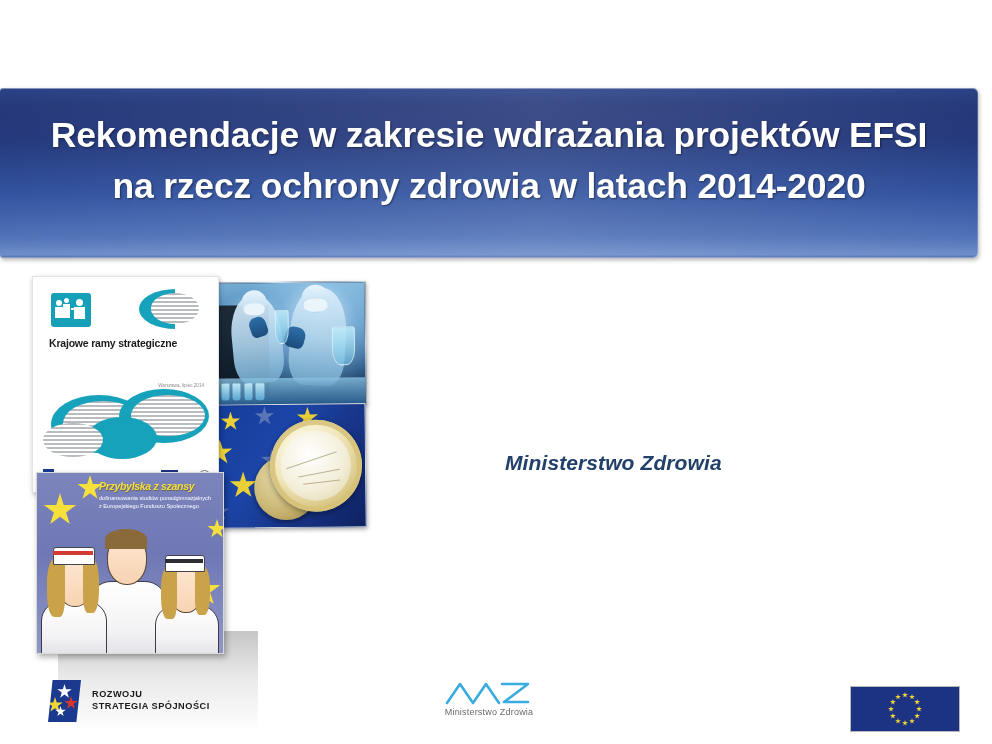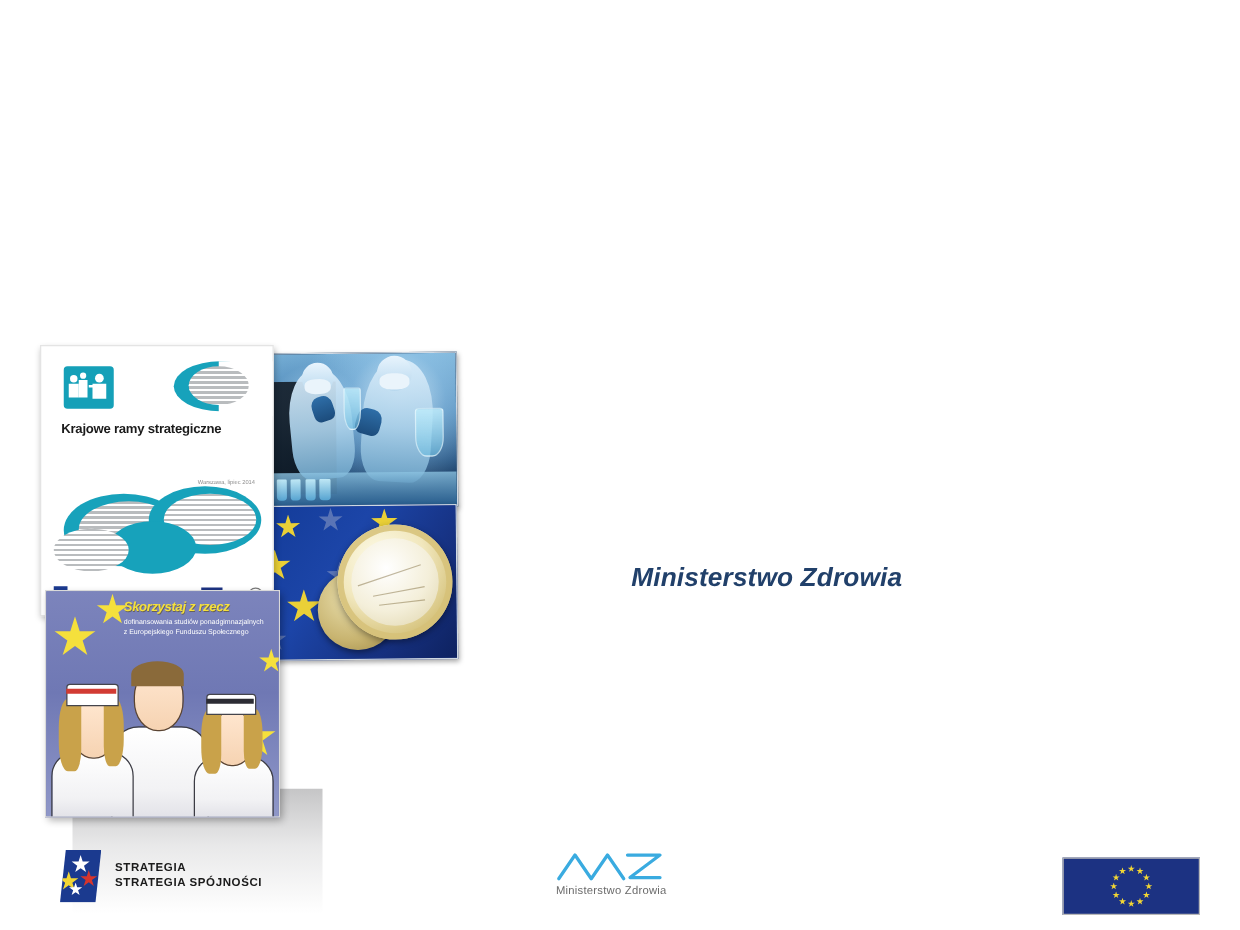--- a/index.html
+++ b/index.html
@@ -386,20 +386,24 @@
   .eu-flag-star {
     position:absolute; width: 6px; height: 6px; background:#f2d634;
     clip-path: polygon(50% 0%, 61% 35%, 98% 35%, 68% 57%, 79% 91%, 50% 70%, 21% 91%, 32% 57%, 2% 35%, 39% 35%);
   }
 </style>
 </head>
 <body>
 
 <div id="slide">
 
+  <div id="title-banner">
+    <div id="title-text">Rekomendacje w zakresie wdrażania projektów EFSI
+na rzecz ochrony zdrowia w latach 2014-2020</div>
+  </div>
 
   <div id="collage">
 
     <div id="collage-reflection"></div>
 
     <div id="photo-lab">
       <div class="lab-bg"></div>
       <div class="lab-dark"></div>
       <div class="lab-fig f1"></div>
       <div class="lab-fig f2"></div>
@@ -475,21 +479,21 @@
     </div>
 
     <div id="doc-skorzystaj">
       <div class="sk-bg"></div>
 
       <div class="sk-star" style="left:6px;  top:20px; width:34px; height:34px;"></div>
       <div class="sk-star" style="left:40px; top:2px;  width:26px; height:26px;"></div>
       <div class="sk-star" style="left:150px;top:100px;width:34px; height:34px;"></div>
       <div class="sk-star" style="left:170px;top:46px; width:20px; height:20px;"></div>
 
-      <div class="sk-title">Skorzystaj z rzecz</div>
+      <div class="sk-title">Przybylska z szansy</div>
       <div class="sk-sub" style="white-space:pre-line;">dofinansowania studiów ponadgimnazjalnych
 z Europejskiego Funduszu Społecznego</div>
 
       <div class="sk-coat" style="left:52px; top:108px; width:76px; height:72px; border-radius:22px 22px 0 0;"></div>
       <div class="sk-face" style="left:70px; top:62px; width:38px; height:48px;"></div>
       <div class="sk-hair" style="left:68px; top:56px; width:42px; height:20px; border-radius:50% 50% 0 0; background:#8a6a3a;"></div>
 
       <div class="sk-coat" style="left:4px; top:128px; width:64px; height:52px; border-radius:20px 20px 0 0;"></div>
       <div class="sk-face" style="left:20px; top:88px; width:34px; height:44px;"></div>
       <div class="sk-hair" style="left:10px; top:86px; width:18px; height:58px; border-radius:40% 10% 30% 40%;"></div>
@@ -512,21 +516,21 @@
   </div>
 
   <div id="logo-nss">
     <div class="nss-mark">
       <div class="nss-star" style="left:9px;  top:4px;  width:15px; height:15px; background:#ffffff;"></div>
       <div class="nss-star" style="left:-1px; top:17px; width:16px; height:16px; background:#f2d634;"></div>
       <div class="nss-star" style="left:16px; top:16px; width:14px; height:14px; background:#d7352c;"></div>
       <div class="nss-star" style="left:7px;  top:26px; width:11px; height:11px; background:#ffffff;"></div>
     </div>
     <div class="nss-text">
-      <div>STRATEGIA</div>
+      <div>ROZWOJU</div>
       <div>STRATEGIA SPÓJNOŚCI</div>
     </div>
   </div>
 
   <div id="logo-mz">
     <svg class="mz-mark" width="90" height="26" viewBox="0 0 90 26">
       <path d="M3 23 L16 4 L29 23 L42 4 L55 23" fill="none" stroke="#3aabe0" stroke-width="2.6" stroke-linecap="round" stroke-linejoin="round"></path>
       <path d="M58 4 L84 4 L60 22 L84 22" fill="none" stroke="#3aabe0" stroke-width="2.6" stroke-linecap="round" stroke-linejoin="round"></path>
     </svg>
     <div class="mz-text">Ministerstwo Zdrowia</div>

